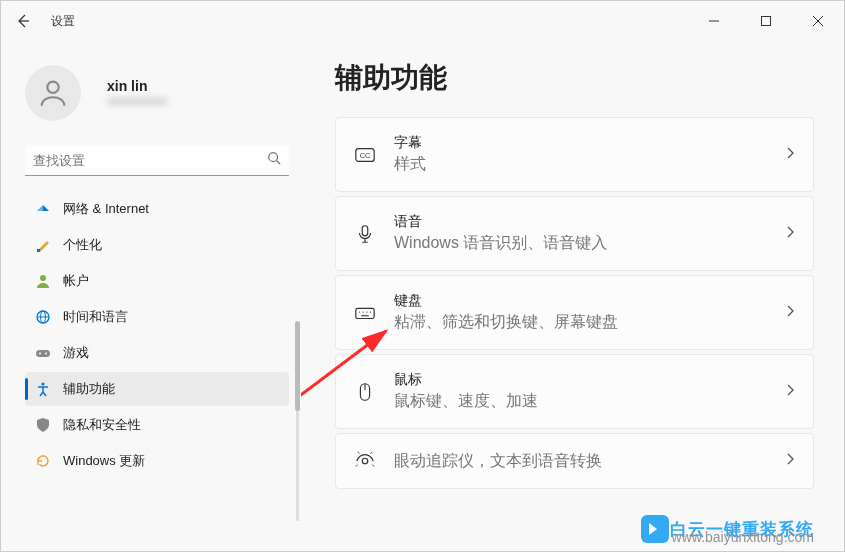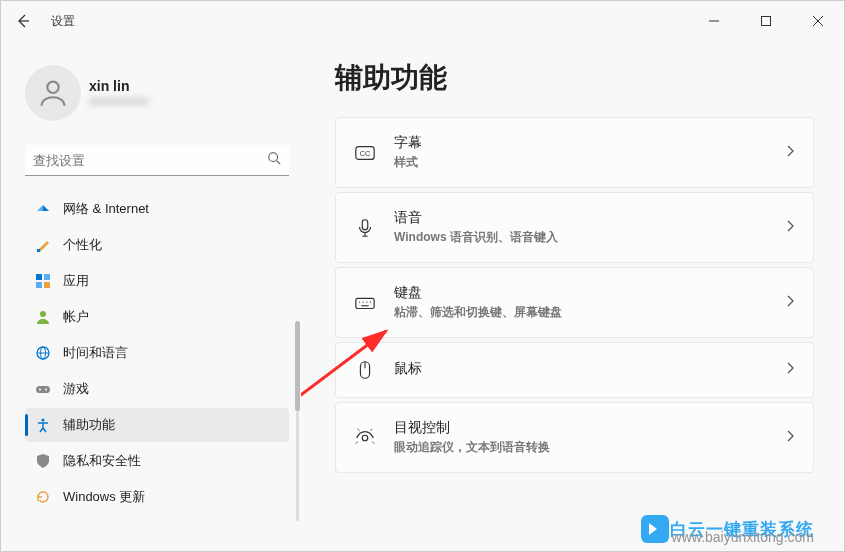--- a/index.html
+++ b/index.html
@@ -6,40 +6,40 @@
 body { font-family: "Segoe UI", "Microsoft YaHei", sans-serif; background: #f3f3f3; width: 845px; height: 552px; overflow: hidden; position: relative; }
 .window { width: 845px; height: 552px; background: #f8f8f8; border: 1px solid #ccc; position: relative; display: flex; flex-direction: column; }
 .titlebar { height: 40px; display: flex; align-items: center; justify-content: space-between; padding: 0 10px; }
 .titlebar-left { display: flex; align-items: center; gap: 16px; }
 .back-btn { width: 24px; height: 24px; display: flex; align-items: center; justify-content: center; cursor: pointer; }
 .app-title { font-size: 12px; color: #333; }
 .titlebar-right { display: flex; gap: 20px; }
 .titlebar-btn { width: 32px; height: 24px; display: flex; align-items: center; justify-content: center; cursor: pointer; font-size: 11px; }
 .content { flex: 1; display: flex; overflow: hidden; }
 .sidebar { width: 300px; padding: 24px 12px 12px 24px; display: flex; flex-direction: column; }
-.profile { display: flex; align-items: center; gap: 8px; margin-bottom: 24px; }
+.profile { display: flex; align-items: center; gap: 26px; margin-bottom: 24px; }
 .avatar { width: 56px; height: 56px; border-radius: 50%; background: #e8e8e8; display: flex; align-items: center; justify-content: center; }
 .profile-name { font-size: 14px; font-weight: 600; color: #222; }
 .profile-email { font-size: 12px; color: #999; filter: blur(3px); }
 .search-box { display: flex; align-items: center; border-bottom: 1px solid #999; padding: 6px 8px; margin-bottom: 16px; background: #fdfdfd; }
 .search-box input { border: none; outline: none; flex: 1; font-size: 13px; background: transparent; }
 .search-box .search-icon { color: #555; }
 .nav { flex: 1; overflow-y: auto; }
 .nav-item { display: flex; align-items: center; gap: 12px; padding: 8px 10px; border-radius: 4px; cursor: pointer; font-size: 13px; color: #222; margin-bottom: 2px; position: relative; }
 .nav-item.selected { background: #eaeaea; }
 .nav-item.selected::before { content: ""; position: absolute; left: 0; top: 6px; bottom: 6px; width: 3px; background: #0067c0; border-radius: 2px; }
 .nav-icon { width: 16px; height: 16px; display: flex; align-items: center; justify-content: center; }
 .main { flex: 1; padding: 18px 30px 20px 34px; overflow-y: auto; position: relative; }
 .page-title { font-size: 28px; font-weight: 600; color: #222; margin-bottom: 20px; }
 .section-title { font-size: 13px; color: #333; margin: 8px 0 12px 0; }
 .item-card { display: flex; align-items: center; gap: 18px; padding: 16px 18px; background: #fcfcfc; border: 1px solid #e8e8e8; border-radius: 4px; margin-bottom: 4px; cursor: pointer; }
 .item-icon { width: 22px; height: 22px; display: flex; align-items: center; justify-content: center; color: #333; }
 .item-text { flex: 1; }
 .item-title { font-size: 14px; color: #222; margin-bottom: 2px; }
-.item-sub { font-size: 12px; color: #777; font-weight: bold; }
+.item-sub { font-size: 16px; color: #777; }
 .chev { color: #555; }
 .watermark { position: absolute; right: 30px; bottom: 8px; display: flex; align-items: center; gap: 1px; opacity: 0.9; }
 .wm-badge { width: 28px; height: 28px; background: #1da1f2; border-radius: 6px; display: flex; align-items: center; justify-content: center; color: #fff; font-weight: bold; }
 .wm-text { color: #1da1f2; font-size: 17px; font-weight: 600; letter-spacing: 1px; }
 .wm-url { color: #888; font-size: 14px; position: absolute; right: 0; bottom: -4px; }
 .wm-wrap { position: relative; }
 .arrow { position: absolute; pointer-events: none; }
 .scrollbar-track { position: absolute; right: 2px; top: 280px; width: 3px; height: 200px; background: #ddd; border-radius: 2px; }
 .scrollbar-thumb { position: absolute; right: 1px; top: 280px; width: 5px; height: 90px; background: #bbb; border-radius: 3px; }
 </style>
@@ -117,31 +117,20 @@
               <svg width="16" height="16" viewBox="0 0 16 16">
                 <path d="M3 13 L12 4 L14 6 L5 15 Z" fill="#e8a33d"></path>
                 <rect x="2" y="12" width="3" height="3" fill="#0078d4"></rect>
               </svg>
             </span>
           <span>个性化</span>
         </div>
         <div class="nav-item">
           <span class="nav-icon">
               <svg width="16" height="16" viewBox="0 0 16 16">
-                <rect x="1" y="1" width="6" height="6" fill="#0078d4"></rect>
-                <rect x="9" y="1" width="6" height="6" fill="#5ab0ee"></rect>
-                <rect x="1" y="9" width="6" height="6" fill="#5ab0ee"></rect>
-                <rect x="9" y="9" width="6" height="6" fill="#e8a33d"></rect>
-              </svg>
-            </span>
-          <span>应用</span>
-        </div>
-        <div class="nav-item">
-          <span class="nav-icon">
-              <svg width="16" height="16" viewBox="0 0 16 16">
                 <circle cx="8" cy="5" r="3" fill="#7cb342"></circle>
                 <path d="M2 15c0-3 3-5 6-5s6 2 6 5" fill="#7cb342"></path>
               </svg>
             </span>
           <span>帐户</span>
         </div>
         <div class="nav-item">
           <span class="nav-icon">
               <svg width="16" height="16" viewBox="0 0 16 16">
                 <circle cx="8" cy="8" r="6" fill="none" stroke="#0078d4" stroke-width="1.3"></circle>
@@ -250,36 +239,36 @@
 
       <div class="item-card">
         <span class="item-icon">
             <svg width="22" height="22" viewBox="0 0 24 24">
               <rect x="7" y="3" width="10" height="18" rx="5" fill="none" stroke="#333" stroke-width="1.3"></rect>
               <line x1="12" y1="3" x2="12" y2="10" stroke="#333" stroke-width="1.2"></line>
             </svg>
           </span>
         <div class="item-text">
           <div class="item-title">鼠标</div>
+          <div class="item-sub">鼠标键、速度、加速</div>
         </div>
         <span class="chev"><svg width="10" height="14" viewBox="0 0 10 14">
               <path d="M3 2 L8 7 L3 12" stroke="#555" fill="none" stroke-width="1.3"></path>
             </svg></span>
       </div>
 
       <div class="item-card">
         <span class="item-icon">
             <svg width="22" height="22" viewBox="0 0 24 24">
               <path d="M3 12 C5 7 9 5 12 5 C15 5 19 7 21 12" fill="none" stroke="#333" stroke-width="1.3"></path>
               <circle cx="12" cy="12" r="3" fill="none" stroke="#333" stroke-width="1.3"></circle>
               <path d="M6 4 L4 2 M18 4 L20 2 M4 16 L2 18 M20 16 L22 18" stroke="#333" stroke-width="1"></path>
             </svg>
           </span>
         <div class="item-text">
-          <div class="item-title">目视控制</div>
           <div class="item-sub">眼动追踪仪，文本到语音转换</div>
         </div>
         <span class="chev"><svg width="10" height="14" viewBox="0 0 10 14">
               <path d="M3 2 L8 7 L3 12" stroke="#555" fill="none" stroke-width="1.3"></path>
             </svg></span>
       </div>
 
       <svg class="arrow" style="left:-60px; top:280px;" width="160" height="120">
           <defs>
             <marker id="ah" markerWidth="10" markerHeight="10" refX="8" refY="3" orient="auto">

